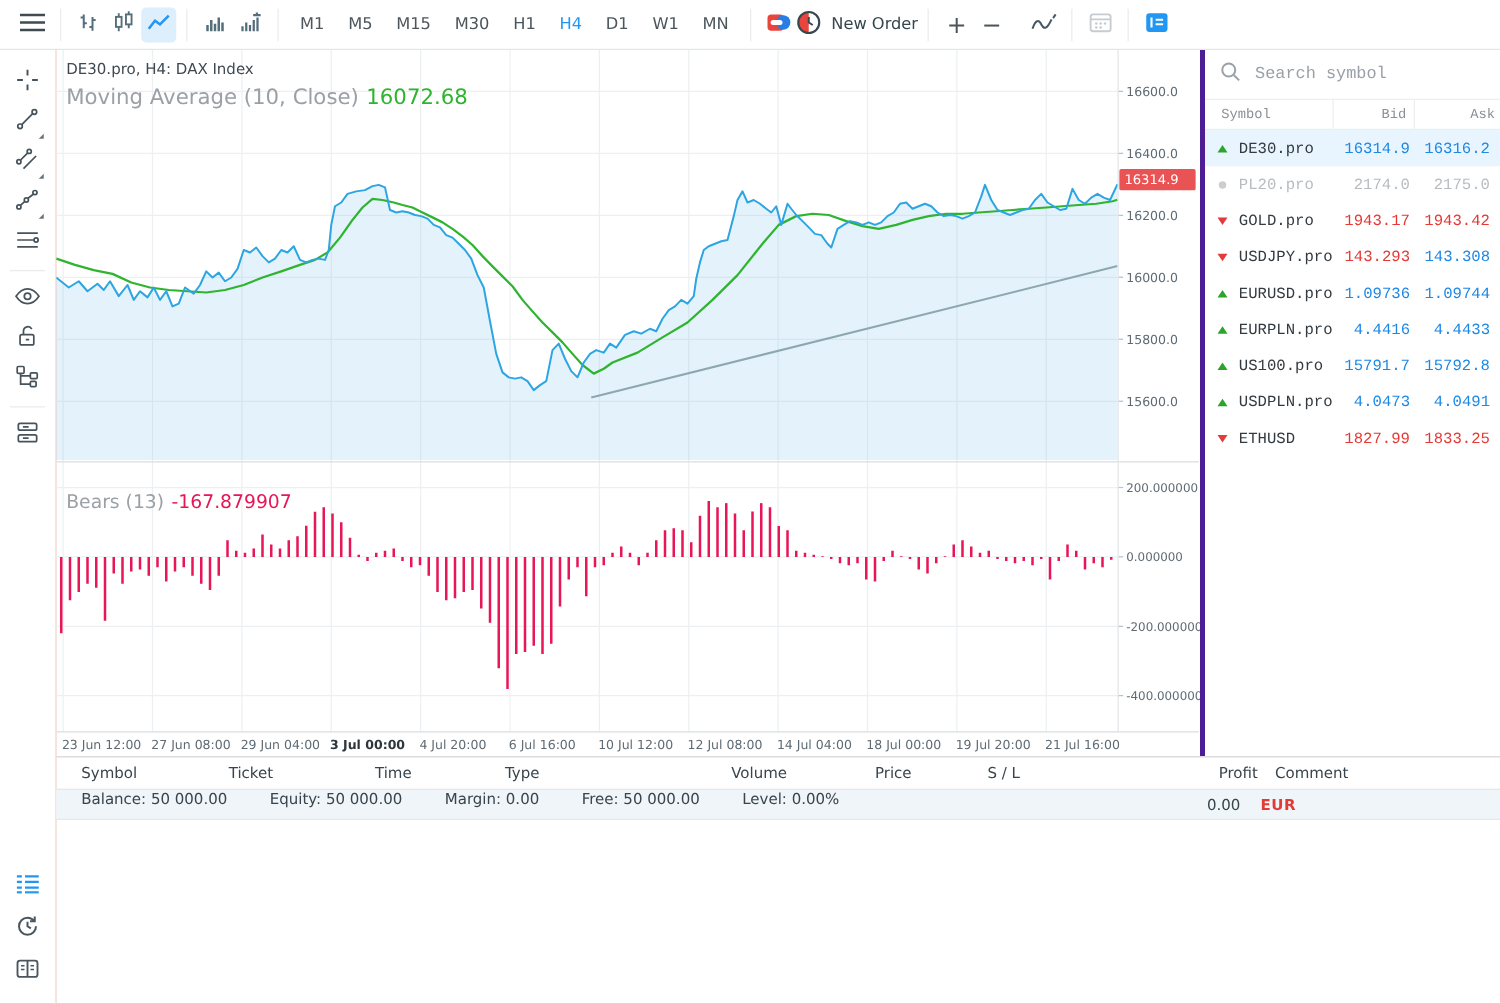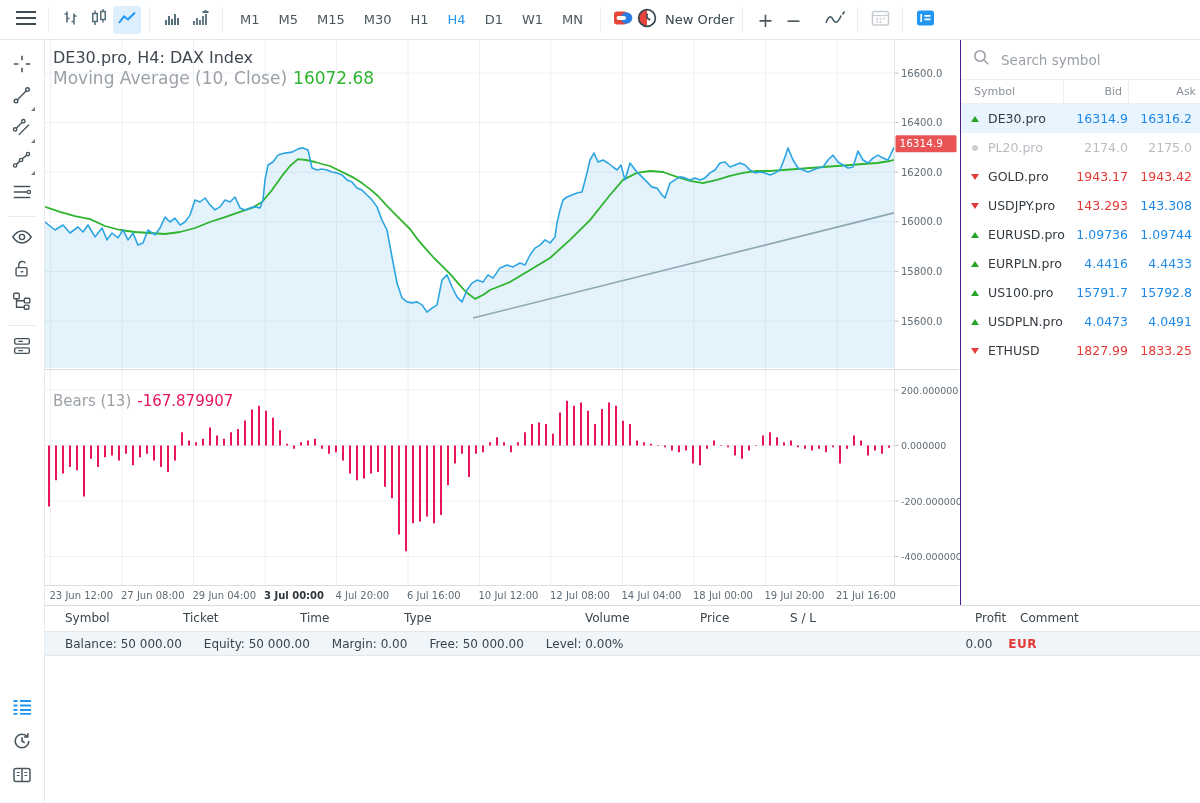--- a/index.html
+++ b/index.html
@@ -22,28 +22,28 @@
   .left-rail{position:absolute;left:0;top:40px;width:45px;height:763px;border-right:1px solid #e7e9eb;box-sizing:border-box;display:flex;flex-direction:column;align-items:center;padding-top:10px;background:#fff;}
   .rail-btn{width:32px;height:32px;display:flex;align-items:center;justify-content:center;cursor:pointer;position:relative;flex:none;}
   .rail-btn .corner{position:absolute;right:3px;bottom:3px;width:0;height:0;border-left:4px solid transparent;border-bottom:4px solid #6a747b;}
   .rail-sep{width:28px;height:1px;background:#e9ebed;margin:6px 0;flex:none;}
   .rail-bottom{margin-top:auto;margin-bottom:10px;display:flex;flex-direction:column;align-items:center;gap:2px;}
 
   
   .chart-region{position:absolute;left:45px;top:40px;width:915px;height:565px;background:#fff;}
   #chart-svg{position:absolute;left:0;top:0;font-family:inherit;}
   .ovl{position:absolute;white-space:nowrap;pointer-events:none;}
-  .chart-title{left:8px;top:8px;font-size:16px;color:#3f4750;}
+  .chart-title{left:8px;top:8px;font-size:12px;color:#3f4750;}
   .ma-row{left:8px;top:28px;font-size:17px;color:#9aa0a6;}
   .ma-val{color:#2fb42f;margin-left:6px;}
   .bears-row{left:8px;top:352px;font-size:15px;color:#9aa0a6;}
   .bears-val{color:#e81557;margin-left:6px;}
 
   
-  .right-panel{position:absolute;left:960px;top:40px;width:240px;height:565px;border-left:1px solid #4c1d95;box-sizing:border-box;background:#fff;}
+  .right-panel{position:absolute;left:960px;top:40px;width:240px;height:565px;border-left:4px solid #4c1d95;box-sizing:border-box;background:#fff;font-family:Liberation Mono, monospace;}
   .search-row{height:40px;border-bottom:1px solid #eceeef;display:flex;align-items:center;padding:0 12px;gap:9px;box-sizing:border-box;}
   .search-row input{border:none;outline:none;flex:1;font-size:13.5px;font-family:inherit;color:#3c454c;background:transparent;}
   .search-row input::placeholder{color:#9aa0a6;}
   .q-header{height:24px;display:flex;align-items:center;border-bottom:1px solid #eceeef;font-size:11px;color:#8a9096;box-sizing:border-box;}
   .qh-sym{width:103px;padding-left:13px;box-sizing:border-box;border-right:1px solid #eceeef;height:100%;display:flex;align-items:center;}
   .qh-bid{width:65px;text-align:right;padding-right:6px;box-sizing:border-box;border-right:1px solid #eceeef;height:100%;display:flex;align-items:center;justify-content:flex-end;}
   .qh-ask{flex:1;text-align:right;padding-right:4px;box-sizing:border-box;height:100%;display:flex;align-items:center;justify-content:flex-end;}
   .quote-row{height:29px;display:flex;align-items:center;font-size:12.5px;cursor:pointer;box-sizing:border-box;}
   .quote-row[data-state="selected"]{background:#e9f5fe;}
   .tri{width:9px;margin-left:10px;margin-right:9px;flex:none;display:inline-block;}
@@ -57,21 +57,21 @@
   [data-clr="red"]{color:#e53935;}
   [data-clr="black"]{color:#3c434a;}
   .quote-row[data-state="muted"] .q-sym,
   .quote-row[data-state="muted"] .q-bid,
   .quote-row[data-state="muted"] .q-ask{color:#b8bcc0 !important;}
 
   
   .bottom-panel{position:absolute;left:45px;top:605px;width:1155px;height:198px;background:#fff;border-top:1px solid #d8dcdf;box-sizing:border-box;}
   .bt-headers{position:relative;height:25px;font-size:12px;color:#39444c;}
   .bt-headers span{position:absolute;top:5px;}
-  .balance-bar{height:25px;background:#eff5f9;border-top:1px solid #e4e8eb;border-bottom:1px solid #e4e8eb;display:flex;align-items:center;font-size:12px;color:#39444c;padding-left:20px;padding-right:163px;box-sizing:border-box;gap:22px;}
+  .balance-bar{height:25px;background:#eff5f9;border-top:1px solid #e4e8eb;border-bottom:1px solid #e4e8eb;display:flex;font-size:12px;color:#39444c;padding-left:20px;padding-right:163px;box-sizing:border-box;gap:34px;}
   .balance-right{margin-left:auto;display:flex;gap:16px;align-items:center;}
   .balance-cur{color:#e53935;font-weight:bold;letter-spacing:0.5px;}
 </style>
 </head>
 <body>
 
 <div class="app">
 
   <div class="topbar">
     <div class="tb-btn">

